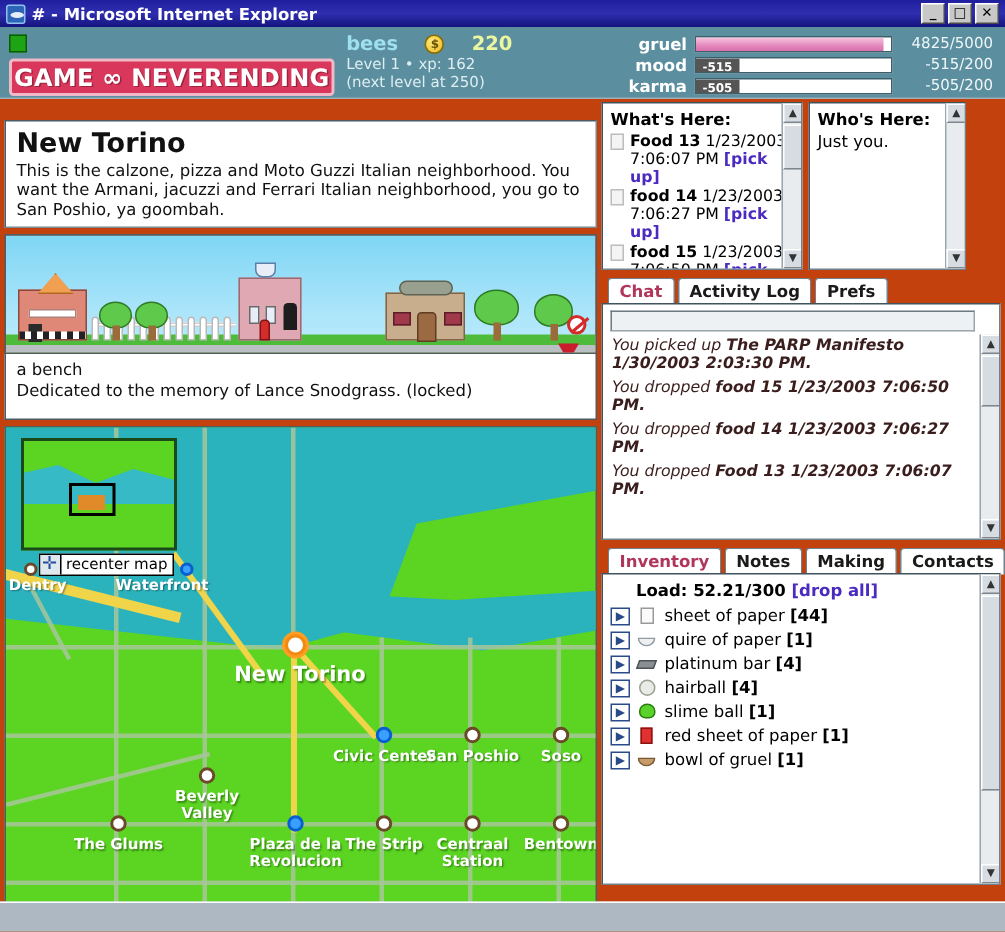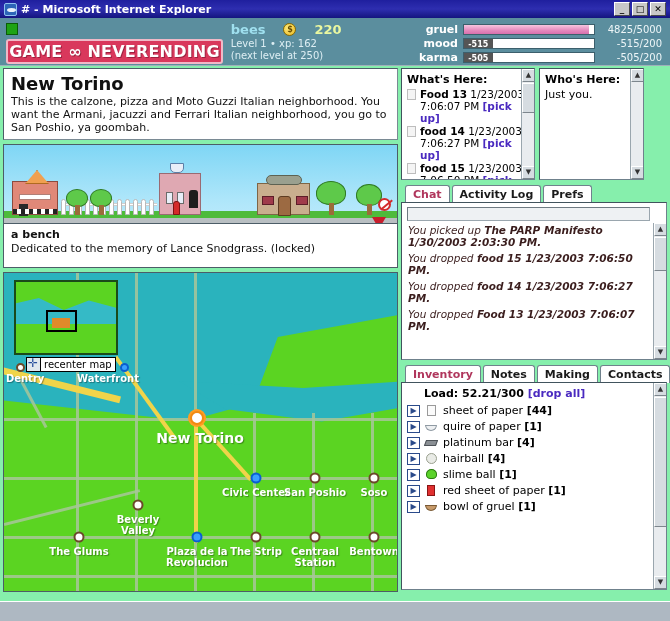--- a/index.html
+++ b/index.html
@@ -4,21 +4,21 @@
 <title>Game Neverending</title>
 <style>
   * { box-sizing: border-box; }
   html, body {
     margin: 0; padding: 0;
     width: 670px; height: 621px;
     overflow: hidden;
     font-family: "DejaVu Sans", "Liberation Sans", sans-serif;
     background: #b0b8c0;
   }
-  #app { position: relative; width: 670px; height: 621px; background: #86efac; }
+  #app { position: relative; width: 670px; height: 621px; background: #c2410c; }
 
   
   #titlebar {
     position: absolute; left: 0; top: 0; width: 670px; height: 18px;
     background: linear-gradient(to bottom, #1f1f9e 0%, #2e2eb0 50%, #14147e 100%);
     display: flex; align-items: center; padding: 0 2px;
   }
   #ie-icon {
     width: 13px; height: 13px; margin: 0 4px 0 2px;
     background: #2c64b8; border: 1px solid #8fc0f0; border-radius: 2px;
@@ -80,21 +80,21 @@
   .bar-track {
     width: 132px; height: 11px; background: #ffffff;
     border: 1px solid #3c5f6c; position: relative; overflow: hidden;
   }
   .bar-fill { position: absolute; left: 0; top: 0; bottom: 0; }
   .bar-fill.energy { background: linear-gradient(to bottom, #f6c5df, #e489bd 60%, #d770ad); width: 96%; }
   .bar-fill.neg { background: #555555; width: 22%; color: #fff; font-size: 8px; font-weight: bold; text-align: center; line-height: 11px; }
   .bar-val { color: #eef6f8; font-size: 10px; width: 62px; text-align: right; }
 
   
-  #left-col { position: absolute; left: 3px; top: 68px; width: 454px; height: 530px; }
+  #left-col { position: absolute; left: 3px; top: 80px; width: 454px; height: 530px; }
   #desc-box {
     width: 395px; height: 72px; background: #ffffff;
     border: 1px solid #7a8a94; border-top-color:#4c5d67; border-left-color:#4c5d67;
     padding: 4px 7px 0 7px; overflow: hidden;
   }
   #room-title { font-size: 18px; font-weight: bold; color: #111; line-height: 21px; }
   #room-desc { font-size: 11px; color: #111; line-height: 13px; margin-top: 1px; }
 
   #scene {
     position: relative; margin-top: 4px; width: 395px; height: 80px;
@@ -112,21 +112,21 @@
   #fence .rail { position: absolute; left: 0; right: 0; top: 6px; height: 3px; background: #fff; border-top: 1px solid #cfcfcf; border-bottom:1px solid #cfcfcf; }
   #hydrant { position: absolute; bottom: 8px; left: 169px; width: 7px; height: 14px; background: #d42b2b; border: 1px solid #7d1414; border-radius: 3px 3px 0 0; }
   #marker { position: absolute; left: 368px; bottom: -6px; width: 0; height: 0; border-left: 7px solid transparent; border-right: 7px solid transparent; border-top: 12px solid #c81d2c; }
   #nosign { position: absolute; right: 6px; bottom: 12px; width: 13px; height: 13px; border-radius: 50%; background: #fff; border: 2px solid #d42b2b; }
   #nosign:after { content:""; position:absolute; left:-1px; top:4px; width: 15px; height: 2px; background: #d42b2b; transform: rotate(-40deg); }
 
   #obj-box {
     width: 395px; height: 44px; background: #ffffff; border: 1px solid #4c5d67; border-top: none;
     padding: 4px 7px; overflow: hidden;
   }
-  #obj-title { font-size: 11px; font-weight: bold; color: #111; }
+  #obj-title { font-size: 11px; font-weight: normal; color: #111; }
   #obj-desc { font-size: 11px; color: #111; margin-top: 1px; }
 
   
   #map {
     position: relative; margin-top: 4px; width: 395px; height: 320px;
     border: 1px solid #4c5d67; background: #5bd422; overflow: hidden;
   }
   #water {
     position: absolute; left: -5px; top: -2px; width: 410px; height: 150px;
     background: #2ab3bd;

